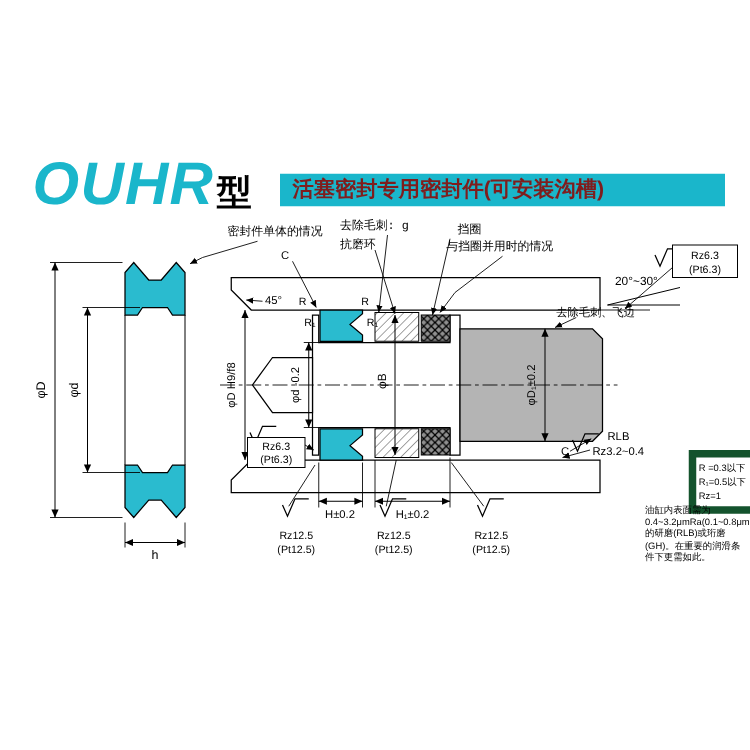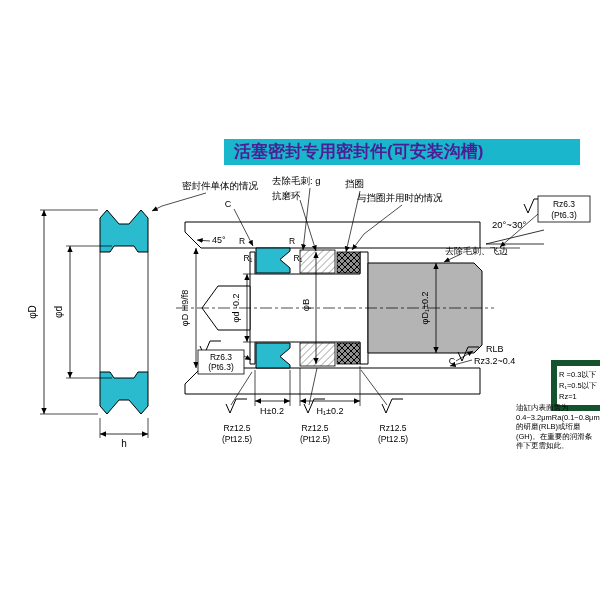--- a/index.html
+++ b/index.html
@@ -2,40 +2,44 @@
 <html><head>
 <meta charset="utf-8">
 <style>
   html,body{margin:0;padding:0;background:#fff;}
   .page{position:relative;width:600px;height:600px;background:#fff;overflow:hidden;
         font-family:"Liberation Sans","DejaVu Sans",sans-serif;color:#000;}
   .logo-row{position:absolute;left:26px;top:124px;display:flex;align-items:baseline;z-index:2;}
   .logo{font-size:48px;font-weight:bold;font-style:italic;color:#1ab6cb;letter-spacing:1px;line-height:1;}
   .logo-suffix{font-size:28px;font-weight:bold;color:#000;margin-left:2px;line-height:1;}
   .title-bar{position:absolute;left:224px;top:139px;width:346px;height:26px;background:#1ab6cb;
-             color:#4c1d95;font-weight:bold;font-size:17px;line-height:26px;padding-left:10px;z-index:2;}
-  .lbl{position:absolute;font-size:9.5px;line-height:10px;white-space:nowrap;z-index:2;}
+             color:#7f1d1d;font-weight:bold;font-size:17px;line-height:26px;padding-left:10px;z-index:2;}
+  .lbl{position:absolute;font-size:9.5px;line-height:10px;white-space:nowrap;z-index:2;font-family:Liberation Mono, monospace;}
   .lbl-sm{font-size:9px;}
   .radius-box{position:absolute;left:551px;top:360px;width:44px;border:6px solid #14532d;
               padding:3px 2px;font-size:7.5px;line-height:11px;background:#fff;z-index:2;}
   .note{position:absolute;left:516px;width:83px;font-size:7.5px;line-height:9.5px;z-index:2;}
   svg{position:absolute;left:0;top:0;z-index:1;}
   svg text{font-family:"Liberation Sans","DejaVu Sans",sans-serif;fill:#000;}
 </style>
 </head>
 <body>
 
 <div class="page">
 
+  <div class="logo-row">
+    <span class="logo">OUHR</span>
+    <span class="logo-suffix">型</span>
+  </div>
   <div class="title-bar">活塞密封专用密封件(可安装沟槽)</div>
 
   <div class="lbl" style="left:182px;top:181px">密封件单体的情况</div>
   <div class="lbl" style="left:272px;top:176px">去除毛刺: g</div>
   <div class="lbl" style="left:272px;top:191px">抗磨环</div>
-  <div class="lbl" style="left:345px;top:179px">挡圈</div>
+  <div class="lbl" style="left:366px;top:179px">挡圈</div>
   <div class="lbl" style="left:357px;top:193px">与挡圈并用时的情况</div>
   <div class="lbl lbl-sm" style="left:445px;top:246px">去除毛刺、飞边</div>
 
   <div class="radius-box">
     <div>R =0.3以下</div>
     <div>R₁=0.5以下</div>
     <div>Rz=1</div>
   </div>
 
   <div class="note" style="top:403px">油缸内表面需为0.4~3.2μmRa(0.1~0.8μmRa)的研磨(RLB)或珩磨(GH)。在重要的润滑条件下更需如此。</div>

